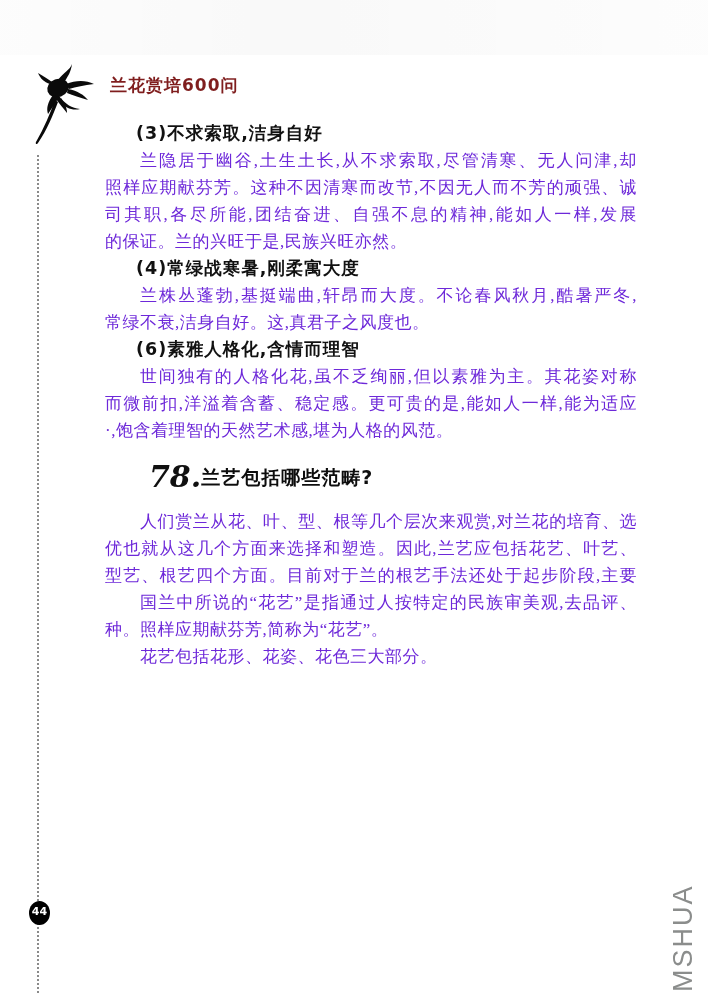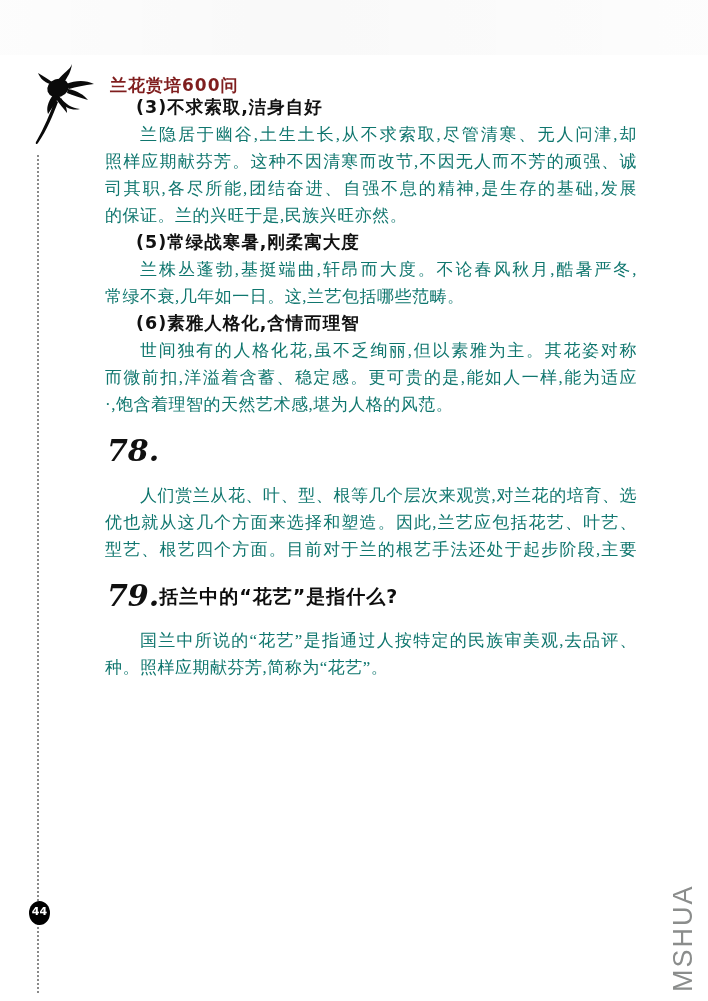--- a/index.html
+++ b/index.html
@@ -27,39 +27,39 @@
   .header-title{
     position:absolute;left:110px;top:74px;
     font-family:"DejaVu Sans","Liberation Sans",sans-serif;
     font-weight:bold;font-size:17px;letter-spacing:1px;color:#7f1d1d;
   }
   .dotted-line{
     position:absolute;left:37px;top:155px;height:838px;width:0;
     border-left:2px dotted #8a8a8a;
   }
   .content{
-    position:absolute;left:105px;top:94px;width:532px;
+    position:absolute;left:105px;top:120px;width:532px;
     font-size:17px;line-height:27px;letter-spacing:0.5px;
   }
   .sec-heading{
     font-family:"DejaVu Sans","Liberation Sans",sans-serif;
     font-weight:bold;font-size:17.5px;letter-spacing:1px;
     padding-left:31px;height:27px;color:#111;
   }
-  .bodyline{height:27px;white-space:nowrap;color:#0f766e;}
+  .bodyline{height:27px;white-space:nowrap;color:#6d28d9;}
   .bodyline.full{
     white-space:normal;
     text-align:justify;
     text-align-last:justify;
     overflow:hidden;
   }
   .bodyline.indent{padding-left:35px;}
   .q-block{
     display:flex;align-items:flex-start;
-    margin-top:13px;margin-bottom:7px;height:44px;
+    margin-top:13px;margin-bottom:7px;height:44px;margin-left:42px;
   }
   .q-number{
     font-family:"DejaVu Serif","Liberation Serif",serif;
     font-style:italic;font-weight:bold;
     font-size:30px;line-height:40px;letter-spacing:0;
     padding-left:2px;min-width:46px;color:#101010;
   }
   .q-title{
     font-family:"DejaVu Sans","Liberation Sans",sans-serif;
     font-weight:bold;font-size:19px;line-height:40px;letter-spacing:1px;color:#0d0d0d;
@@ -101,45 +101,43 @@
   <div class="header-title">兰花赏培600问</div>
 
   <div class="dotted-line"></div>
 
   <div class="content">
 
     <div class="sec-heading">(3)不求索取,洁身自好</div>
     <div class="bodyline full indent">兰隐居于幽谷,土生土长,从不求索取,尽管清寒、无人问津,却</div>
     <div class="bodyline full">照样应期献芬芳。这种不因清寒而改节,不因无人而不芳的顽强、诚</div>
 
-    <div class="bodyline full">司其职,各尽所能,团结奋进、自强不息的精神,是生存的基础,发展</div>
+    <div class="bodyline full">司其职,各尽所能,团结奋进、自强不息的精神,能如人一样,发展</div>
     <div class="bodyline">的保证。兰的兴旺于是,民族兴旺亦然。</div>
 
-    <div class="sec-heading">(5)常绿战寒暑,刚柔寓大度</div>
+    <div class="sec-heading">(4)常绿战寒暑,刚柔寓大度</div>
     <div class="bodyline full indent">兰株丛蓬勃,基挺端曲,轩昂而大度。不论春风秋月,酷暑严冬,</div>
-    <div class="bodyline">常绿不衰,几年如一日。这,兰艺包括哪些范畴。</div>
+    <div class="bodyline">常绿不衰,洁身自好。这,真君子之风度也。</div>
 
     <div class="sec-heading">(6)素雅人格化,含情而理智</div>
     <div class="bodyline full indent">世间独有的人格化花,虽不乏绚丽,但以素雅为主。其花姿对称</div>
     <div class="bodyline full">而微前扣,洋溢着含蓄、稳定感。更可贵的是,能如人一样,能为适应</div>
     <div class="bodyline">·,饱含着理智的天然艺术感,堪为人格的风范。</div>
 
     <div class="q-block">
       <span class="q-number">78.</span>
+      <span class="q-title">兰艺包括哪些范畴?</span>
     </div>
     <div class="bodyline full indent">人们赏兰从花、叶、型、根等几个层次来观赏,对兰花的培育、选</div>
     <div class="bodyline full">优也就从这几个方面来选择和塑造。因此,兰艺应包括花艺、叶艺、</div>
     <div class="bodyline full">型艺、根艺四个方面。目前对于兰的根艺手法还处于起步阶段,主要</div>
 
-    <div class="q-block">
-      <span class="q-number">79.</span>
-      <span class="q-title">括兰中的“花艺”是指什么?</span>
-    </div>
     <div class="bodyline full indent">国兰中所说的“花艺”是指通过人按特定的民族审美观,去品评、</div>
     <div class="bodyline">种。照样应期献芬芳,简称为“花艺”。</div>
+    <div class="bodyline indent">花艺包括花形、花姿、花色三大部分。</div>
 
   </div>
 
   <div class="page-number-badge">44</div>
 
   <div class="watermark">MSHUA</div>
 
 </div>
 
 </body></html>

